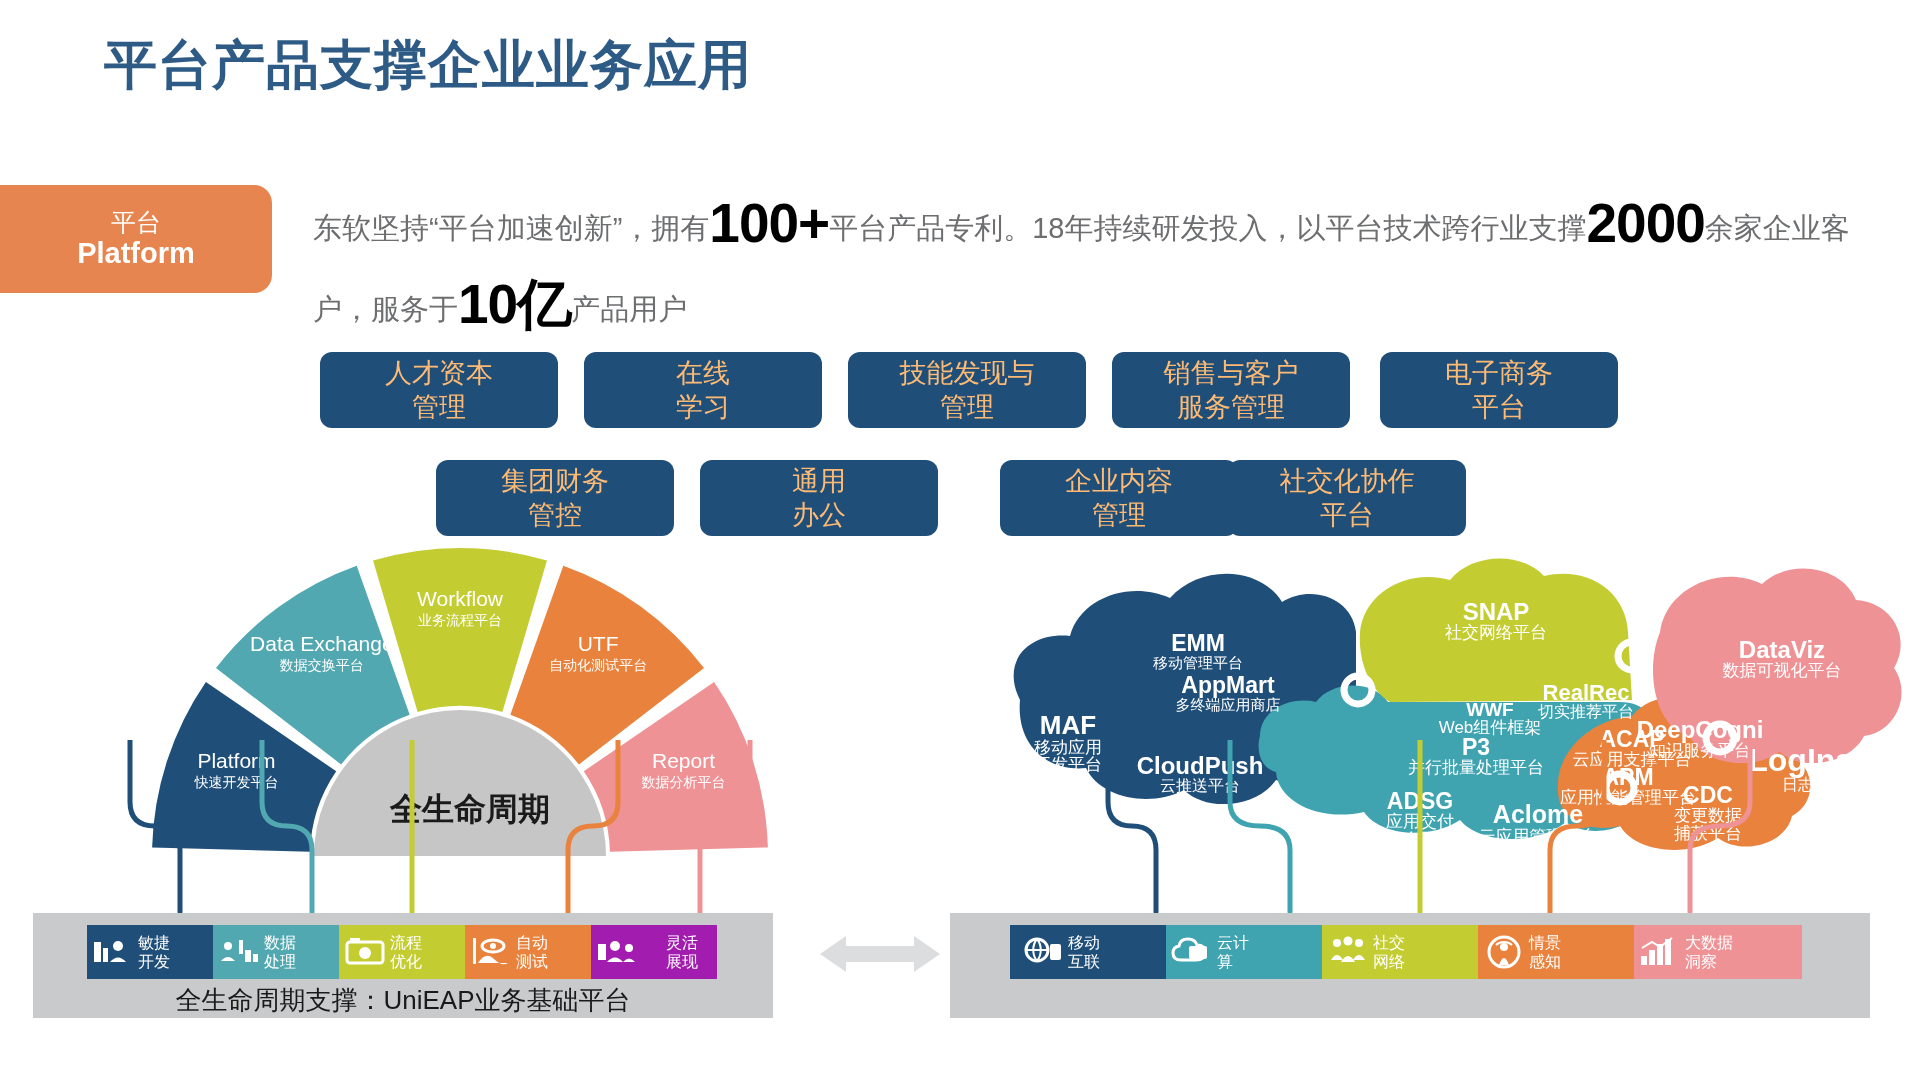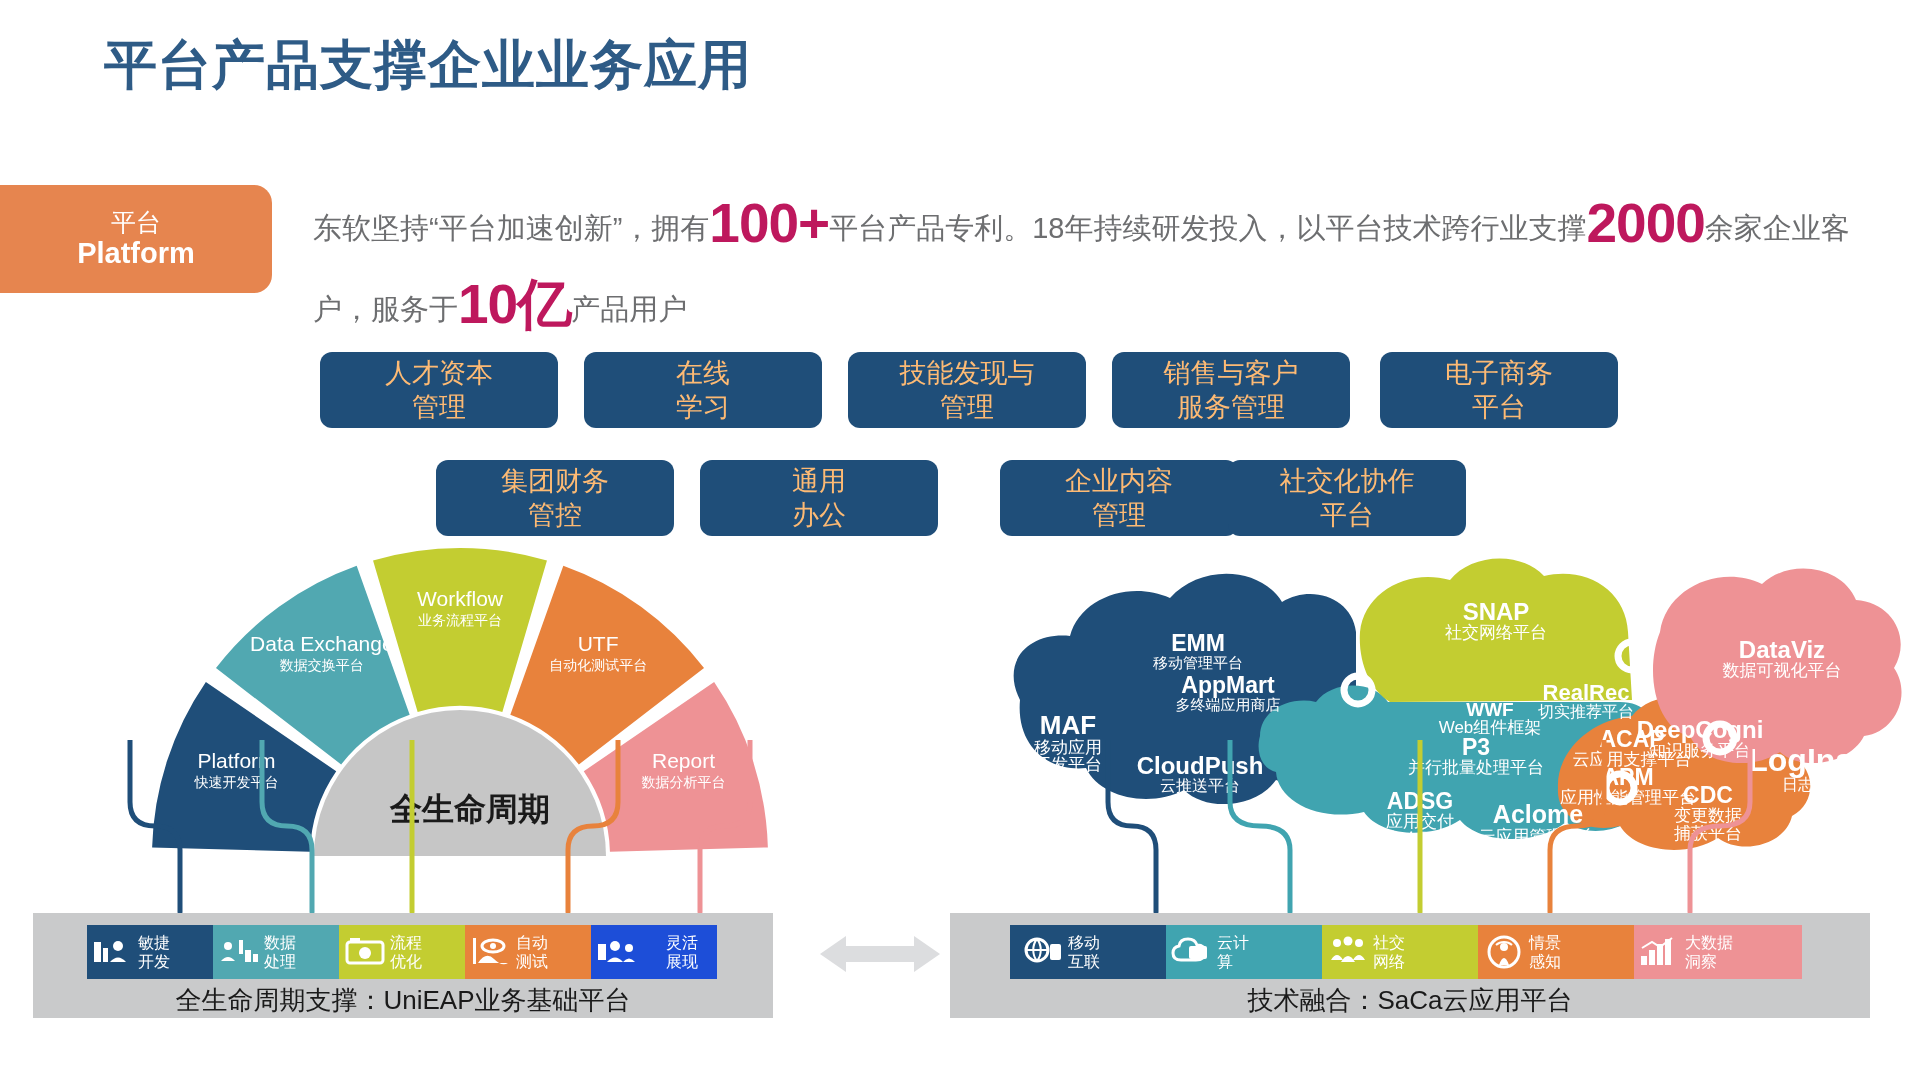--- a/index.html
+++ b/index.html
@@ -22,21 +22,21 @@
   }
   #platform-badge .cn { font-size: 25px; line-height: 1.15; }
   #platform-badge .en { font-size: 29px; font-weight: 700; line-height: 1.15; }
 
   
   #intro-paragraph {
     position: absolute; left: 313px; top: 185px; width: 1560px;
     color: #6d6e70; font-size: 29px; line-height: 76px; letter-spacing: 0px;
   }
   #intro-paragraph .big {
-    color: #be185d; font-weight: 700; font-size: 55px; vertical-align: -4px;
+    color: #000000; font-weight: 700; font-size: 55px; vertical-align: -4px;
     letter-spacing: -1px;
   }
 
   
   .blue-box {
     position: absolute; background: #1f4e79; border-radius: 12px;
     color: #fdba74; font-size: 27px; line-height: 34px;
     display: flex; flex-direction: column; align-items: center; justify-content: center;
     text-align: center;
   }
@@ -311,21 +311,21 @@
             <ellipse cx="23" cy="12" rx="11" ry="6" fill="none" stroke="#fff" stroke-width="3"></ellipse>
             <circle cx="23" cy="12" r="3"></circle>
             <path d="M8 29 q8-12 16-4 t14 4 z"></path>
           </g>
         </svg>
         <div class="txt">
           <div>自动</div>
           <div>测试</div>
         </div>
       </div>
-      <div class="tile" style="background: #1d4ed8; width: 126px; gap: 28px;">
+      <div class="tile" style="background: #a21caf; width: 126px; gap: 28px;">
         <svg viewBox="0 0 42 36" class="ico">
           <g fill="#ffffff">
             <rect x="2" y="10" width="8" height="16"></rect>
             <circle cx="19" cy="12" r="5"></circle>
             <path d="M11 28 q8-9 16 0 z"></path>
             <circle cx="33" cy="14" r="4"></circle>
             <path d="M27 28 q6-7 12 0 z"></path>
           </g>
         </svg>
         <div class="txt">
@@ -407,14 +407,13 @@
             <rect x="26" y="5" width="6" height="26"></rect>
             <path d="M3 14 l10-6 8 5 12-9" fill="none" stroke="#fff" stroke-width="2"></path>
           </g>
         </svg>
         <div class="txt">
           <div>大数据</div>
           <div>洞察</div>
         </div>
       </div>
     </div>
-  <div class="strip-caption">技术融合：SaCa云应用平台</div>
 </div>
 
 </body></html>

